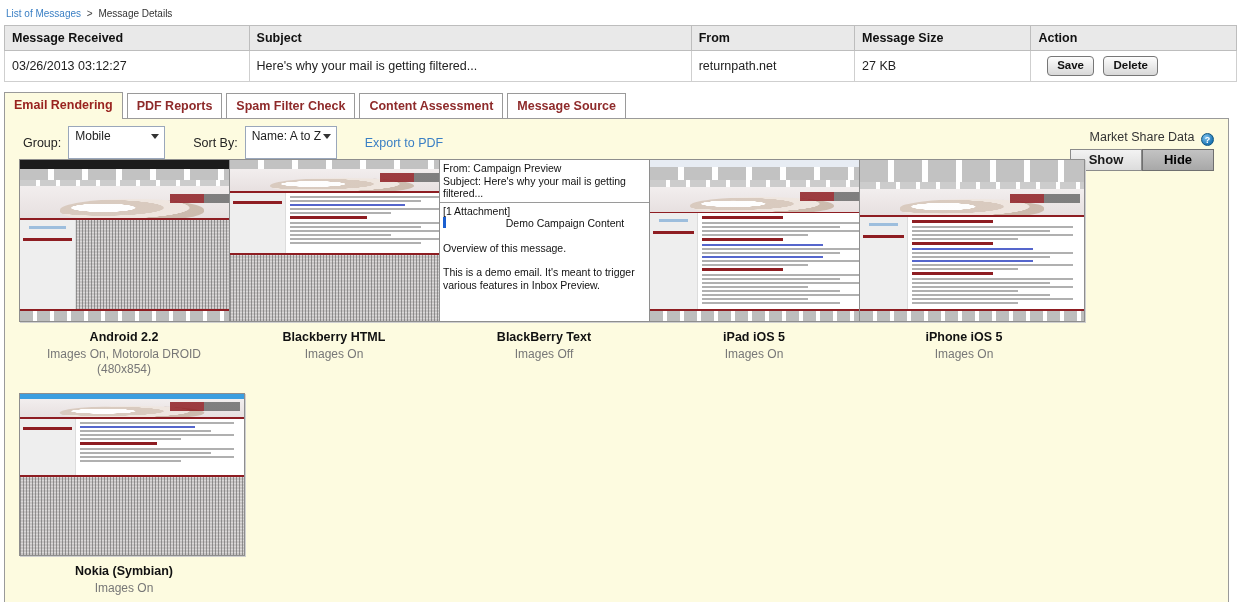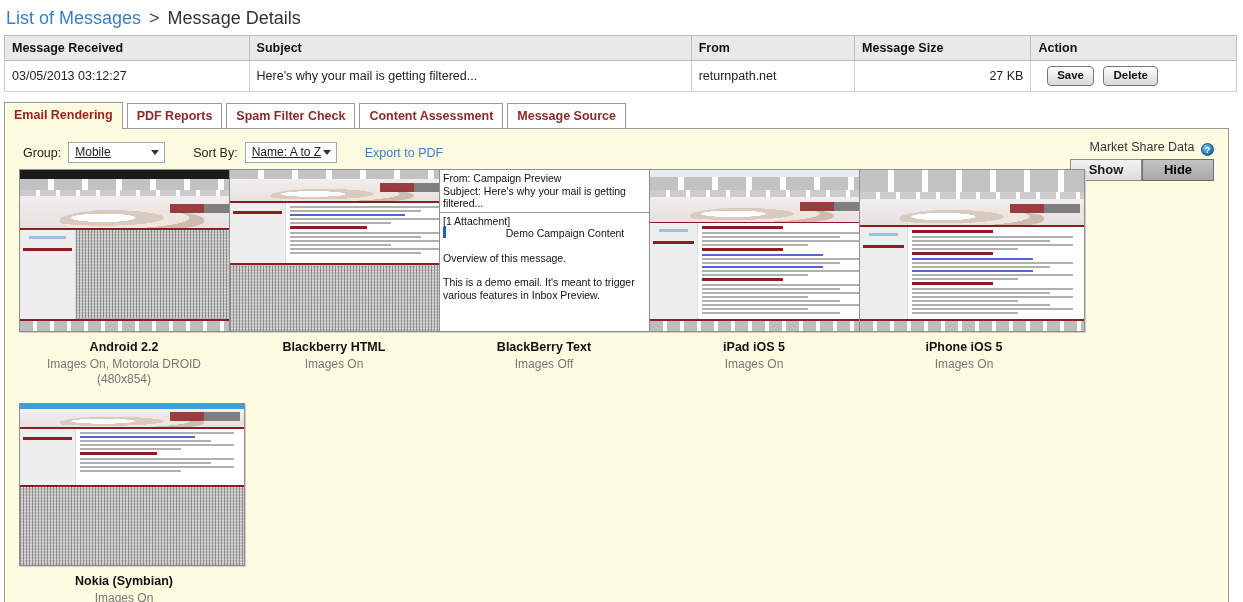--- a/index.html
+++ b/index.html
@@ -9,21 +9,21 @@
     background:#ffffff;
     font-family:"Liberation Sans", sans-serif;
     font-size:12px;
     color:#222;
     overflow:hidden;
   }
 
   
   .breadcrumb {
     padding:8px 2px 6px 6px;
-    font-size:18px;
+    font-size:10px;
     color:#333;
   }
   .breadcrumb a {
     color:#3a7fc4;
     text-decoration:none;
   }
   .breadcrumb .sep { color:#444; margin:0 3px; }
 
   
   .msg-table {
@@ -49,21 +49,21 @@
     padding:5px 7px;
     height:23px;
     color:#222;
     background:#fff;
   }
   .col-received { width:244px; }
   .col-subject  { width:441px; }
   .col-from     { width:163px; }
   .col-size     { width:176px; }
   .col-action   { width:205px; }
-  td.center { text-align:right; }
+  td.center { text-align:left; }
   td.action-cell { text-align:right; padding-right:78px; }
 
   .btn {
     display:inline-block;
     font-family:"Liberation Sans", sans-serif;
     font-size:11.5px;
     font-weight:bold;
     color:#111;
     padding:2px 9px 3px 9px;
     border:1px solid #777;
@@ -127,28 +127,27 @@
     padding:9px 0 0 18px;
     display:flex;
     align-items:center;
     position:relative;
   }
   .lbl { font-size:12.5px; color:#222; margin-right:7px; }
   .select {
     position:relative;
     background:#fff;
     border:1px solid #9aa7bb;
-    height:21px;
+    height:33px;
     font-size:12px;
     color:#222;
     padding:1px 22px 1px 6px;
     line-height:16px;
     cursor:pointer;
     white-space:nowrap;
-    text-decoration:underline;
   }
   .select .arrow {
     position:absolute;
     right:5px; top:7px;
     width:0; height:0;
     border-left:4.5px solid transparent;
     border-right:4.5px solid transparent;
     border-top:5px solid #333;
   }
   #group-select { width:97px; }
@@ -369,21 +368,21 @@
     <tr>
       <th class="col-received">Message Received</th>
       <th class="col-subject">Subject</th>
       <th class="col-from">From</th>
       <th class="col-size">Message Size</th>
       <th class="col-action">Action</th>
     </tr>
   </thead>
   <tbody>
     <tr>
-      <td>03/05/2013 03:12:27</td>
+      <td>03/26/2013 03:12:27</td>
       <td>Here's why your mail is getting filtered...</td>
       <td>returnpath.net</td>
       <td class="center">27 KB</td>
       <td class="action-cell">
         <span class="btn">Save</span>
         <span class="btn">Delete</span>
       </td>
     </tr>
   </tbody>
 </table>

